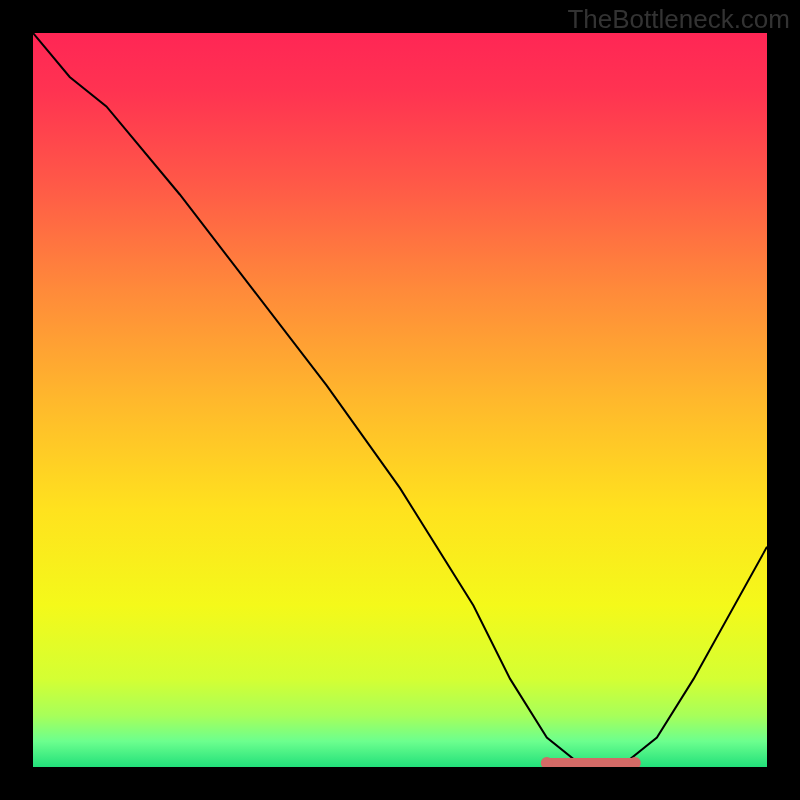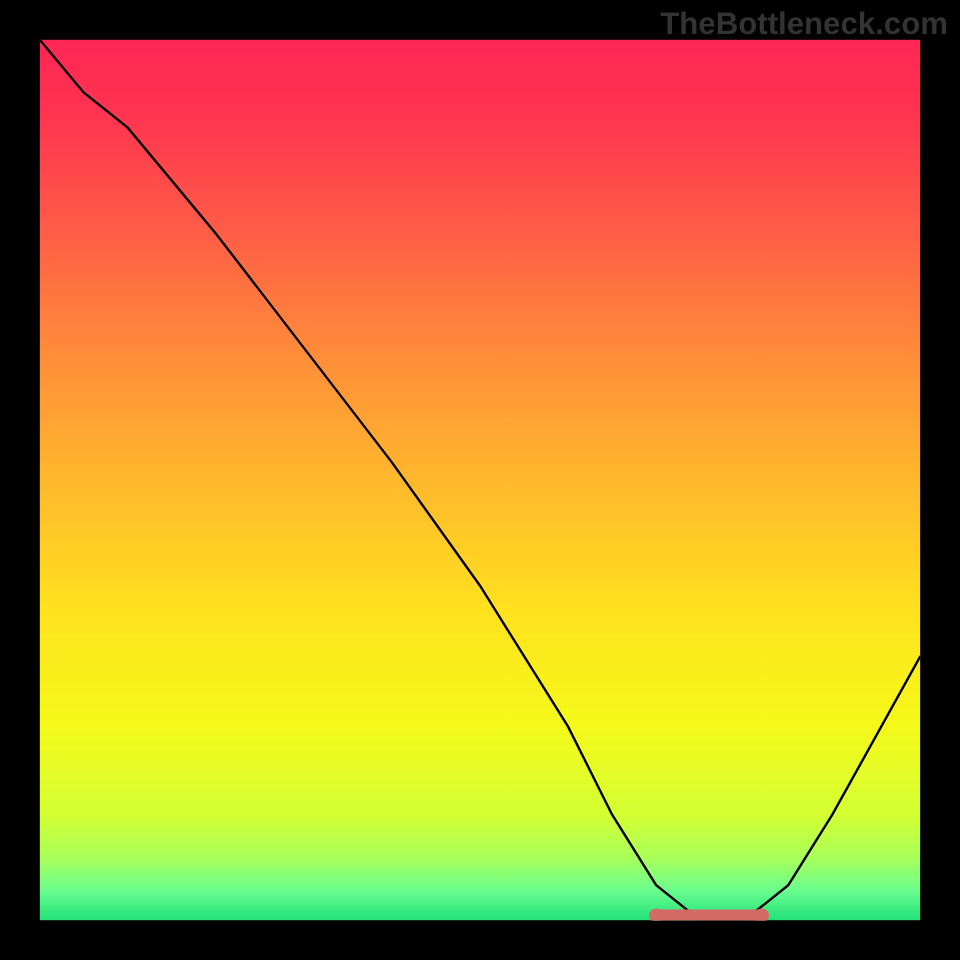--- a/index.html
+++ b/index.html
@@ -15,21 +15,21 @@
     width: 800px;
     height: 800px;
     background: #000;
   }
   .watermark {
     position: absolute;
     top: 4px;
     right: 10px;
     color: #333;
     font-size: 26px;
-    font-weight: bold;
+    font-weight: normal;
     z-index: 10;
   }
   .plot-area {
     position: absolute;
     left: 33px;
     top: 33px;
     width: 734px;
     height: 734px;
   }
   svg {

